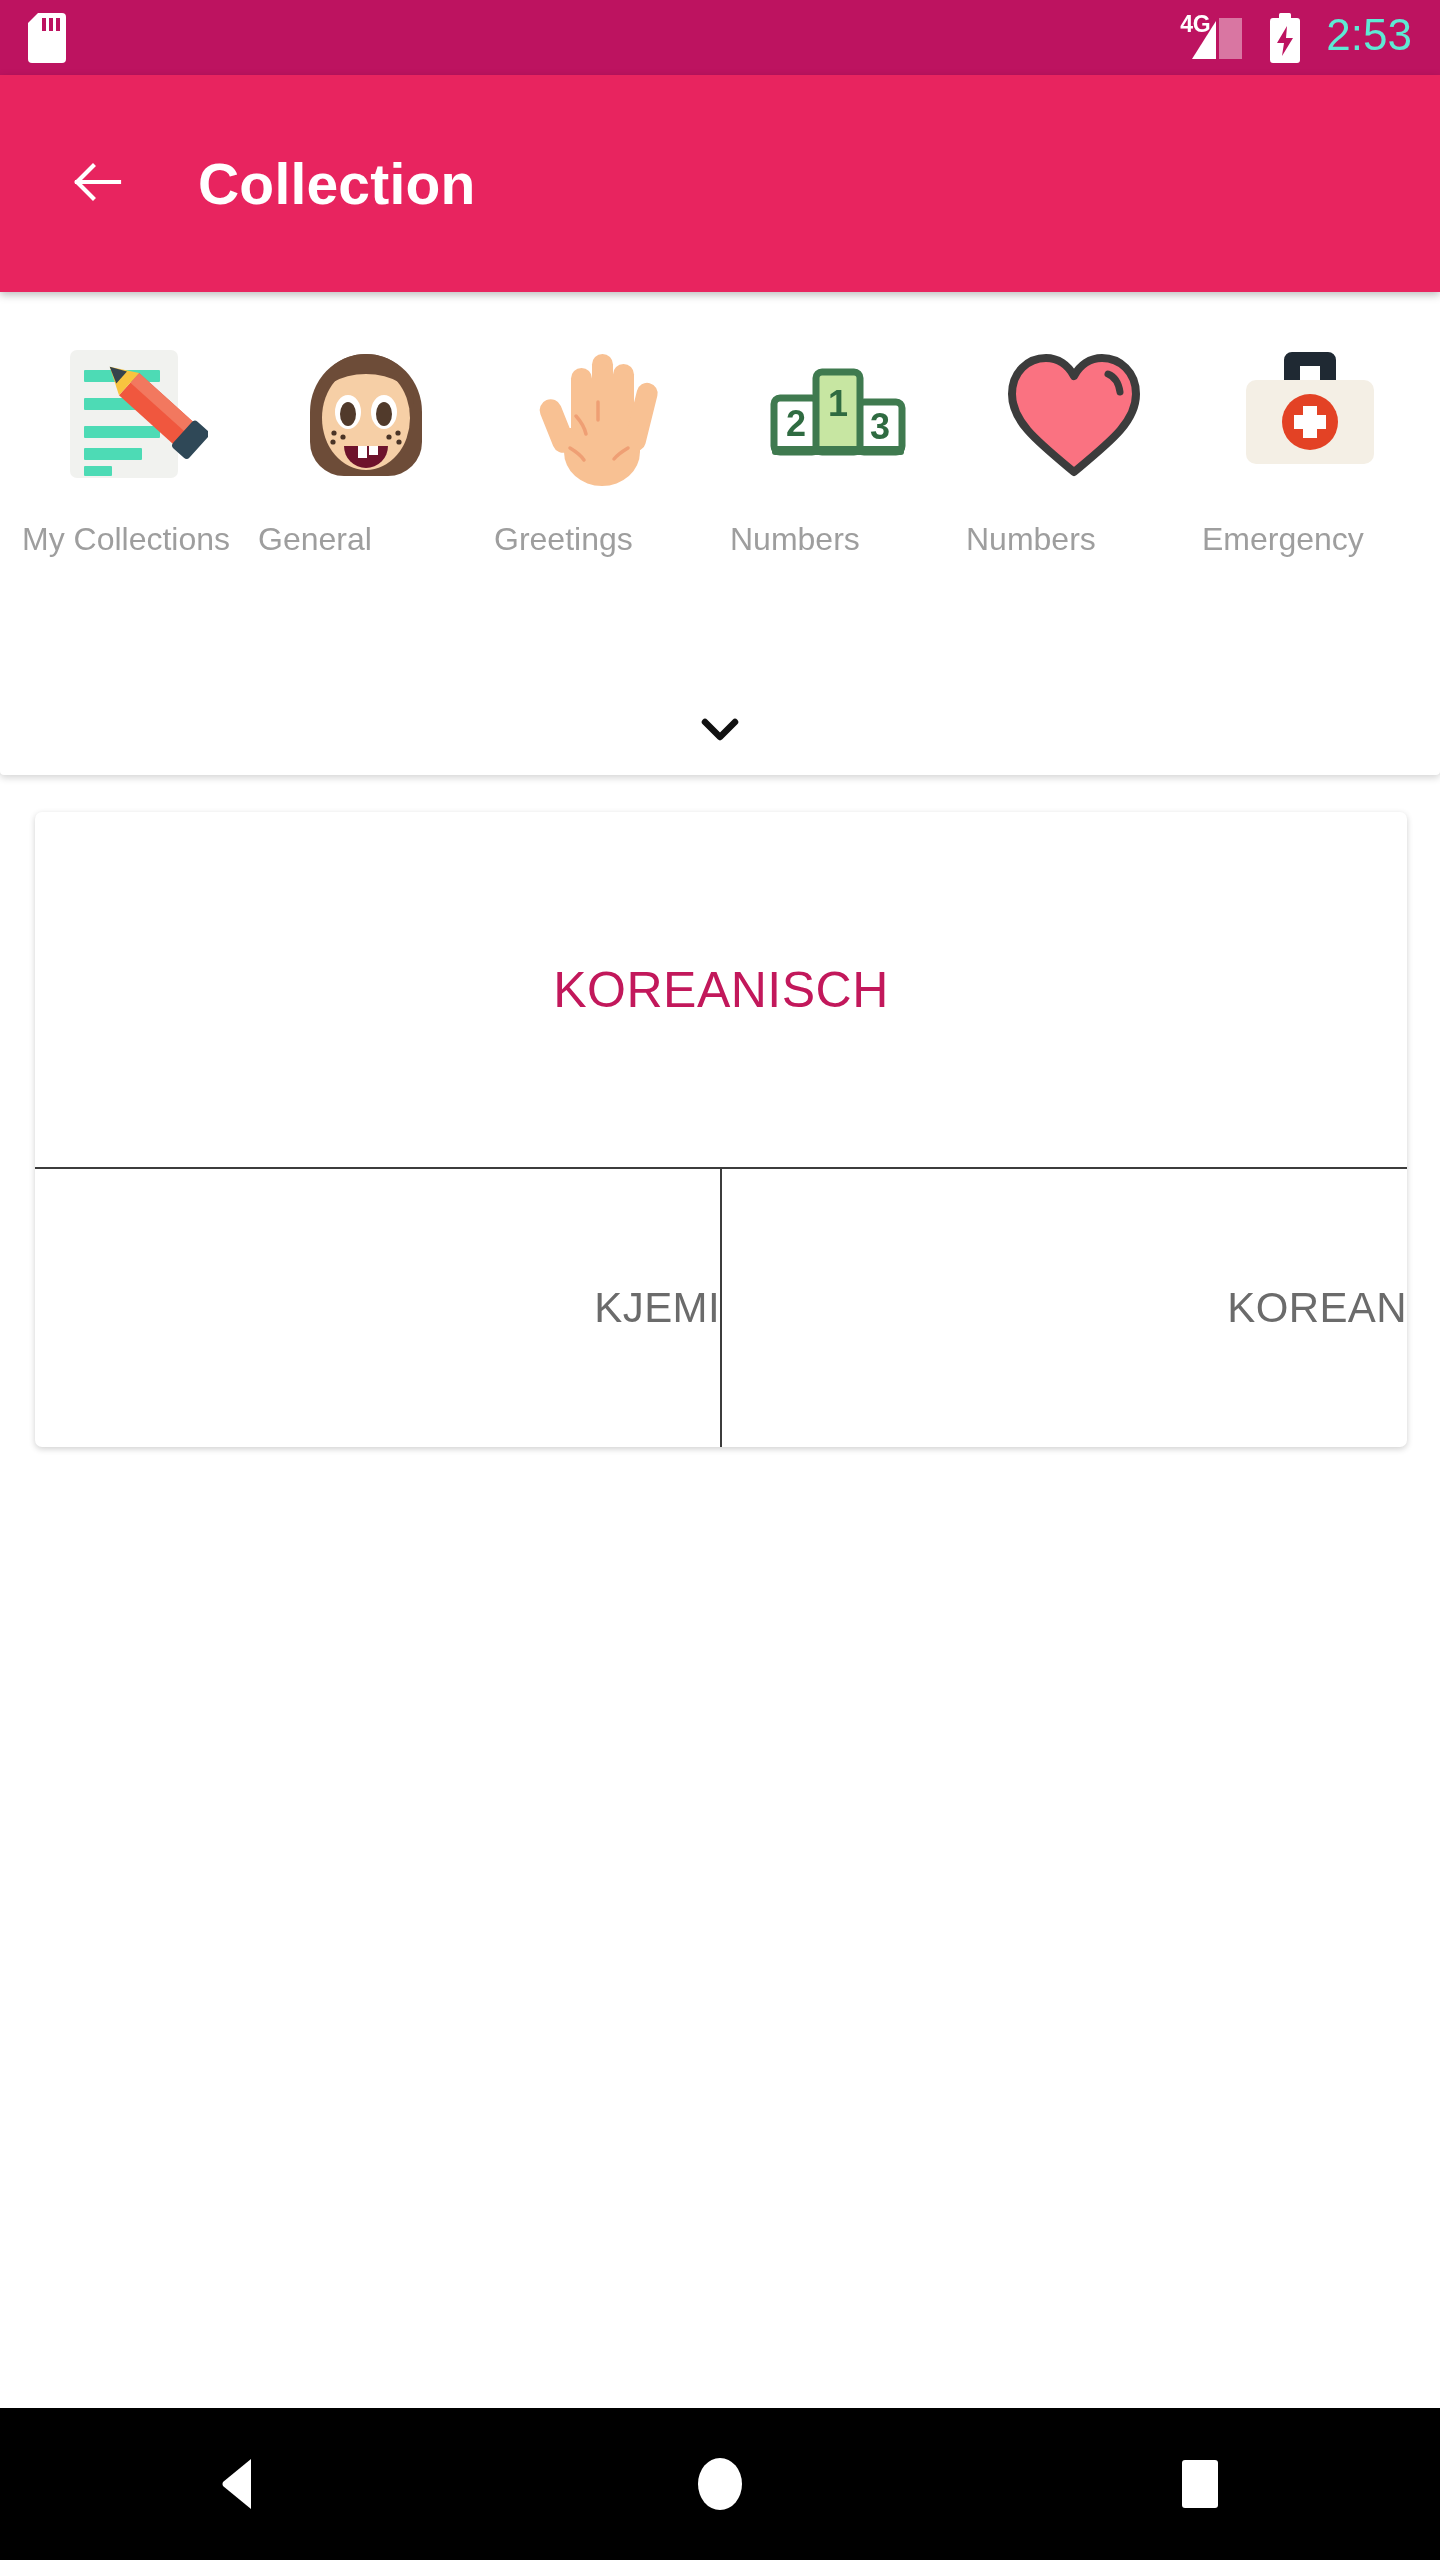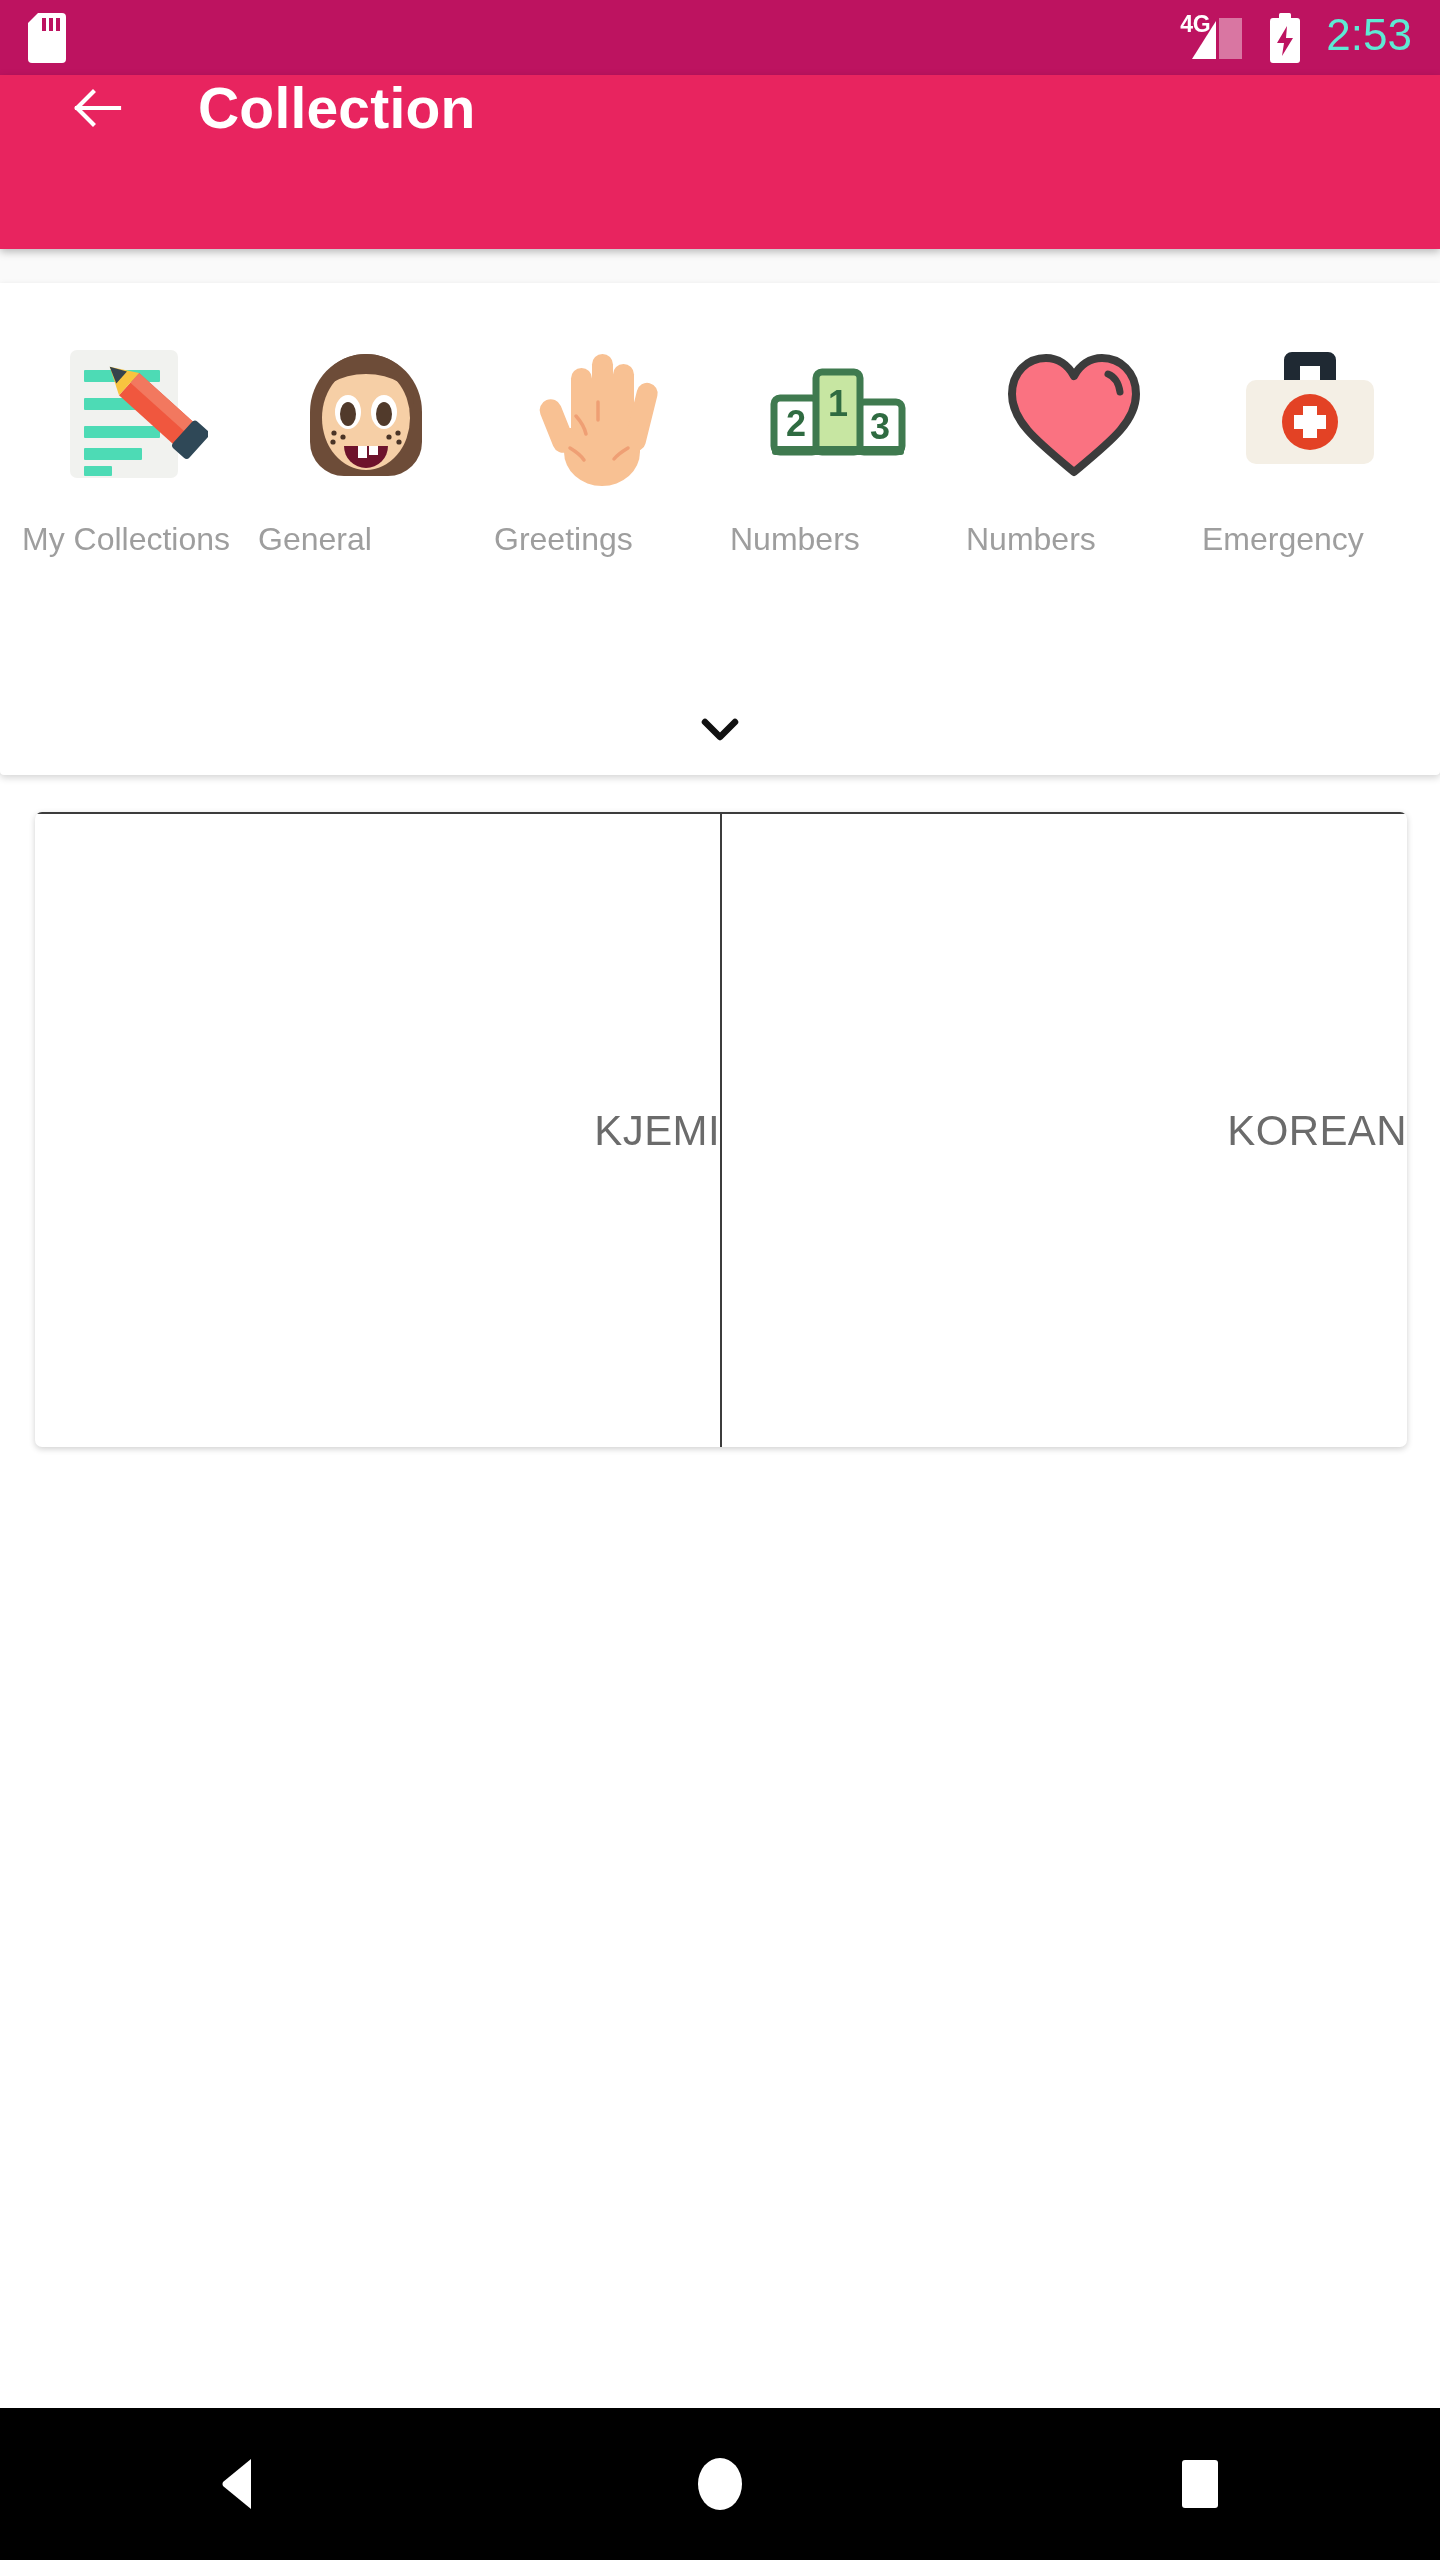--- a/index.html
+++ b/index.html
@@ -33,23 +33,23 @@
   .clock {
     color: #5eead4; font-size: 44px;
     font-family: "Liberation Sans", sans-serif;
     letter-spacing: 0px; line-height: 1;
     margin-left: 2px;
   }
 
   
   .app-bar {
     position: absolute; top: 75px; left: 0;
-    width: 1440px; height: 174px;
+    width: 1440px; height: 217px;
     background: #e8245f;
-    display: flex; align-items: flex-start;
+    display: flex; align-items: center;
     box-shadow: 0 3px 8px rgba(0,0,0,0.26);
     z-index: 6;
   }
   .back-btn {
     width: 70px; height: 70px;
     margin-left: 62px;
     display: flex; align-items: center; justify-content: center;
   }
   .back-btn svg { width: 56px; height: 56px; }
   .app-title {
@@ -318,20 +318,23 @@
     <div class="expand-row">
       <span>
         <svg viewBox="0 0 46 46" xmlns="http://www.w3.org/2000/svg">
           <path d="M8 16 L23 31 L38 16" stroke="#111111" stroke-width="6.5" fill="none" stroke-linecap="round" stroke-linejoin="round"></path>
         </svg>
       </span>
     </div>
   </div>
 
   <div class="content-card">
+    <div class="card-headline">
+      <span class="card-headline-text">KOREANISCH</span>
+    </div>
     <div class="card-options">
       <div class="card-option">
         <span class="card-option-text">KJEMI</span>
       </div>
       <div class="card-option">
         <span class="card-option-text">KOREAN</span>
       </div>
     </div>
   </div>
 

